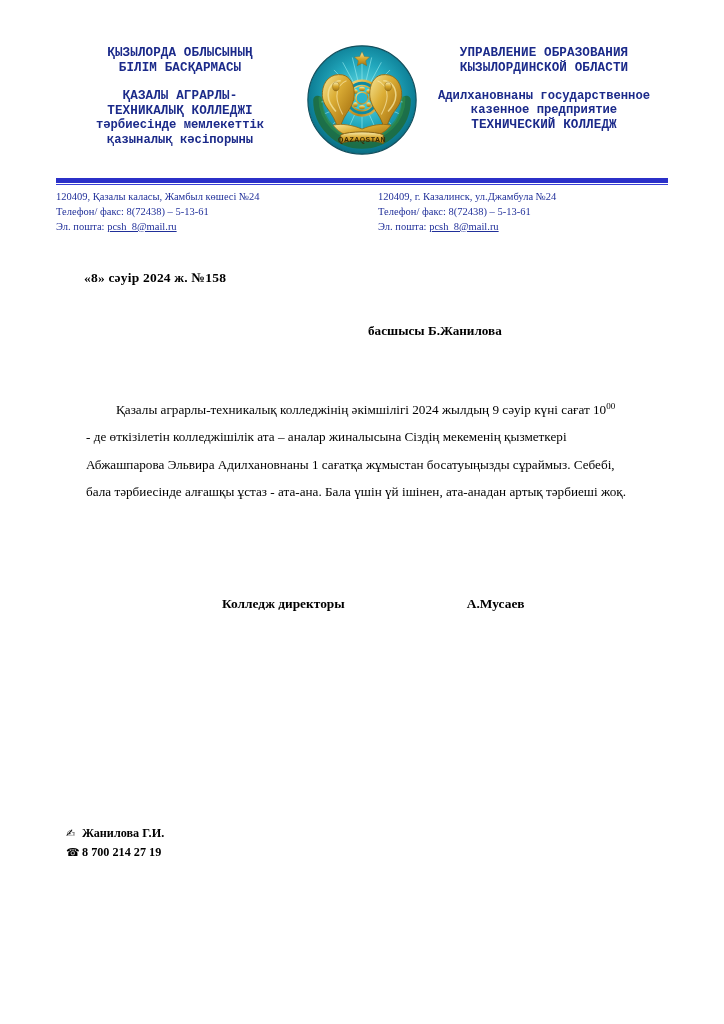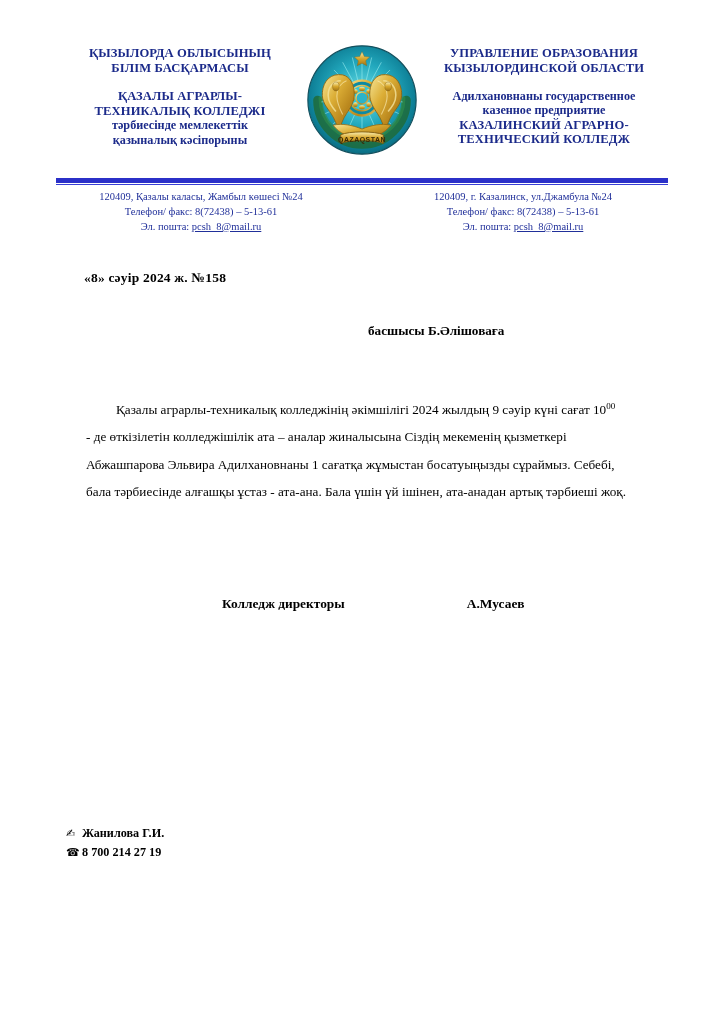--- a/index.html
+++ b/index.html
@@ -44,20 +44,21 @@
     color: #1b2a8a;
     line-height: 1.18;
   }
 
   .lh-col.left { padding-top: 2px; }
   .lh-col.right { padding-top: 2px; }
 
   .lh-line {
     font-weight: bold;
     display: block;
+    font-family: Liberation Mono, monospace;
   }
 
   .lh-caps {
     font-size: 12.6px;
     letter-spacing: 0.1px;
   }
 
   .lh-mixed {
     font-size: 12.2px;
   }
@@ -99,21 +100,21 @@
   .contacts {
     position: absolute;
     left: 56px;
     top: 190px;
     width: 612px;
     display: flex;
     justify-content: space-between;
   }
   .contact-col {
     width: 290px;
-    text-align: center;
+    text-align: left;
     color: #21309a;
     font-size: 10.5px;
     line-height: 1.42;
   }
   .contact-col .cline { display: block; white-space: nowrap; }
   .contact-col .email-link {
     text-decoration: underline;
     color: #21309a;
   }
 
@@ -296,21 +297,20 @@
         <text x="60" y="103" text-anchor="middle" font-family="Liberation Sans, sans-serif" font-size="7.2" font-weight="bold" fill="#3b2a06" letter-spacing="0.5">QAZAQSTAN</text>
       </svg>
     </div>
 
     <div class="lh-col right">
       <span class="lh-line lh-caps">УПРАВЛЕНИЕ ОБРАЗОВАНИЯ</span>
       <span class="lh-line lh-caps">КЫЗЫЛОРДИНСКОЙ ОБЛАСТИ</span>
       <div class="lh-gap"></div>
       <span class="lh-line lh-mixed">Адилхановнаны государственное</span>
       <span class="lh-line lh-mixed">казенное предприятие</span>
-      <span class="lh-line lh-caps">КАЗАЛИНСКИЙ АГРАРНО-</span>
       <span class="lh-line lh-caps">ТЕХНИЧЕСКИЙ КОЛЛЕДЖ</span>
     </div>
   </div>
 
   <div class="rule"></div>
   <div class="rule-thin"></div>
 
   <div class="contacts">
     <div class="contact-col">
       <span class="cline">120409, Қазалы каласы, Жамбыл көшесі №24</span>
@@ -320,21 +320,21 @@
     <div class="contact-col">
       <span class="cline">120409, г. Казалинск, ул.Джамбула №24</span>
       <span class="cline">Телефон/ факс: 8(72438) – 5-13-61</span>
       <span class="cline"><span>Эл. пошта:</span> <span class="email-link">pcsh_8@mail.ru</span></span>
     </div>
   </div>
 
   <div class="docref">«8»  сәуір  2024 ж. №158</div>
 
   <div class="addressee">
-    <span class="aline">басшысы Б.Әлішоваға</span>
+    <span class="aline">басшысы Б.Жанилова</span>
   </div>
 
   <div class="body-text">
     <div class="bline indent-first"><span>Қазалы аграрлы-техникалық колледжінің әкімшілігі 2024 жылдың 9 сәуір күні сағат 10</span><sup class="sup-min">00</sup></div>
     <div class="bline">- де өткізілетін колледжішілік ата – аналар жиналысына Сіздің мекеменің қызметкері</div>
     <div class="bline">Абжашпарова Эльвира Адилхановнаны 1 сағатқа  жұмыстан босатуыңызды сұраймыз. Себебі,</div>
     <div class="bline">бала тәрбиесінде алғашқы ұстаз - ата-ана. Бала үшін үй ішінен, ата-анадан артық тәрбиеші жоқ.</div>
   </div>
 
   <div class="signature">

